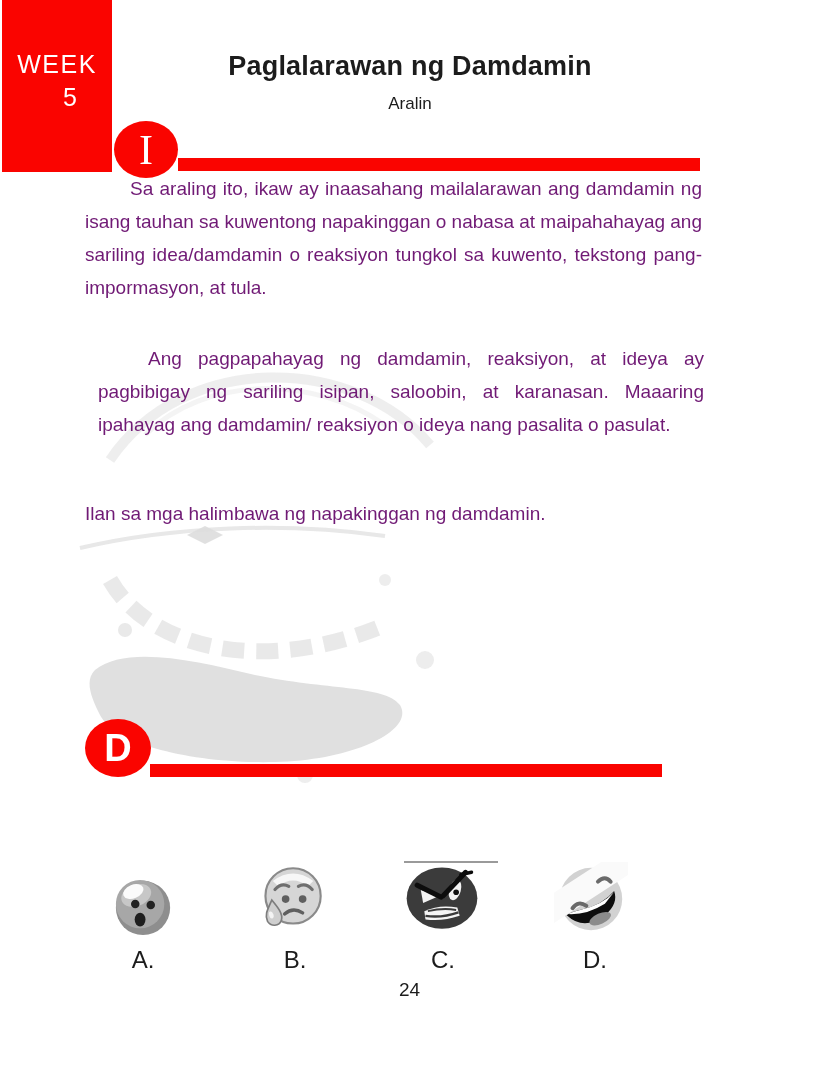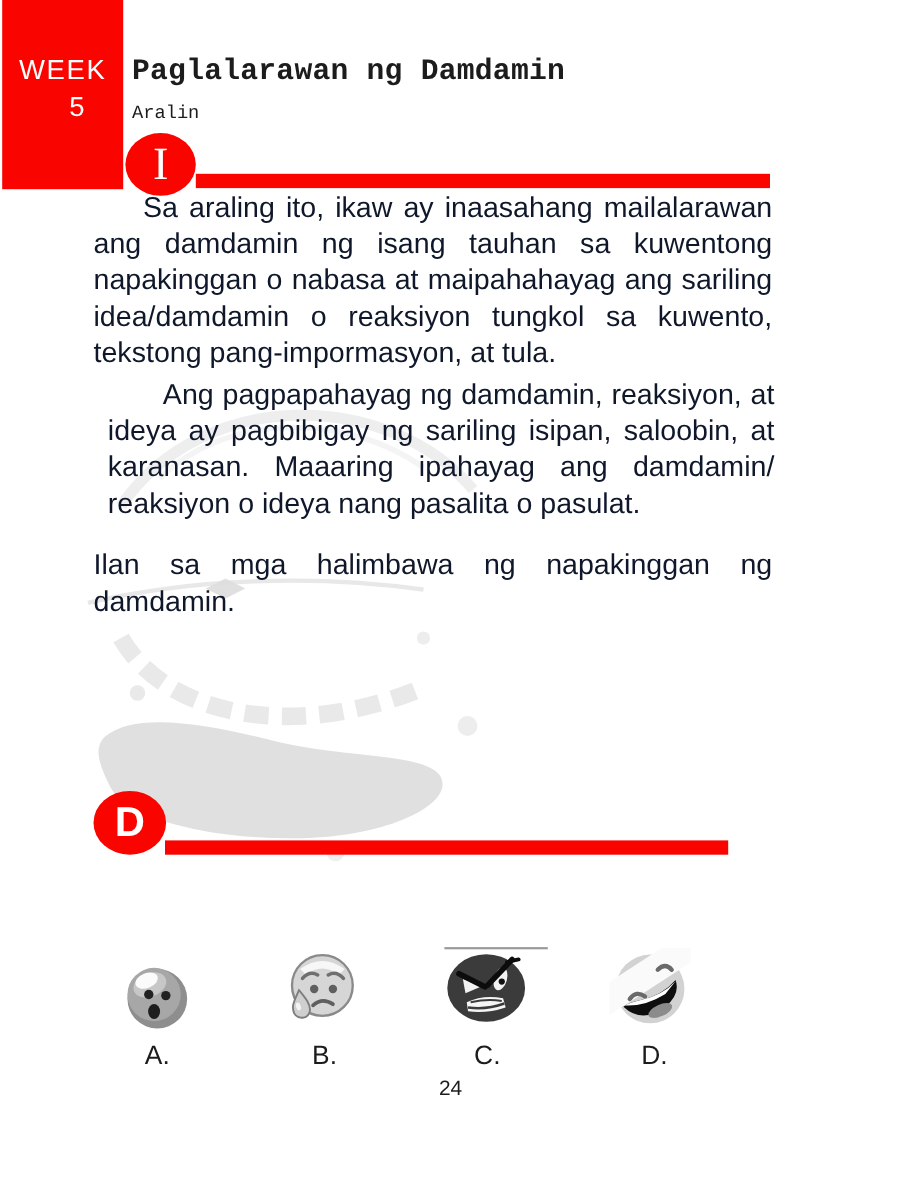--- a/index.html
+++ b/index.html
@@ -6,32 +6,32 @@
   #canvas{
     position:relative;width:751px;height:1075px;background:#ffffff;
     font-family:"Liberation Sans",sans-serif;color:#1c1c1c;overflow:hidden;
   }
   .abs{position:absolute;}
   
   .week-box{left:2px;top:0;width:110px;height:172px;background:#fa0400;color:#fff;}
   .week-word{margin-top:50px;text-align:center;font-size:25px;letter-spacing:1.5px;font-weight:500;}
   .week-num{text-align:center;font-size:25px;font-weight:500;padding-left:26px;margin-top:4px;}
   
-  .title-wrap{left:120px;top:48px;width:580px;text-align:left;z-index:2;font-family:Liberation Mono, monospace;}
+  .title-wrap{left:120px;top:48px;width:580px;text-align:center;z-index:2;}
   .title-line{font-size:27px;font-weight:bold;line-height:36px;letter-spacing:.2px;}
   .subtitle{font-size:17px;line-height:30px;margin-top:5px;font-weight:400;}
   
   .badge{background:#fa0400;border-radius:50%;color:#ffffff;display:flex;align-items:center;justify-content:center;z-index:3;}
   .badge-i{left:114px;top:121px;width:64px;height:57px;font-family:"Liberation Serif",serif;font-size:42px;font-weight:500;}
   .badge-d{left:85px;top:719px;width:66px;height:58px;font-size:38px;font-weight:bold;}
   .rule{background:#fa0400;height:13px;z-index:2;}
   .rule-top{left:178px;top:158px;width:522px;}
   .rule-d{left:150px;top:764px;width:512px;}
   
-  .para{font-size:26px;line-height:33px;text-align:justify;z-index:2;color:#0f172a;}
+  .para{font-size:19px;line-height:33px;text-align:justify;z-index:2;color:#701a75;}
   .p1{left:85px;top:172px;width:617px;text-indent:45px;}
   .p2{left:98px;top:342px;width:606px;text-indent:50px;}
   .p3{left:85px;top:497px;width:617px;}
   .word-grid{left:85px;top:563px;width:640px;z-index:2;}
   .word-row{display:flex;height:41px;align-items:center;}
   .word-cell{font-size:22.5px;}
   .word-cell.c1{width:200px;}
   .word-cell.c2{width:200px;}
   .word-cell.c3{width:230px;}
   .activity{left:90px;top:786px;width:618px;font-size:22.5px;line-height:33px;text-align:justify;z-index:2;}

